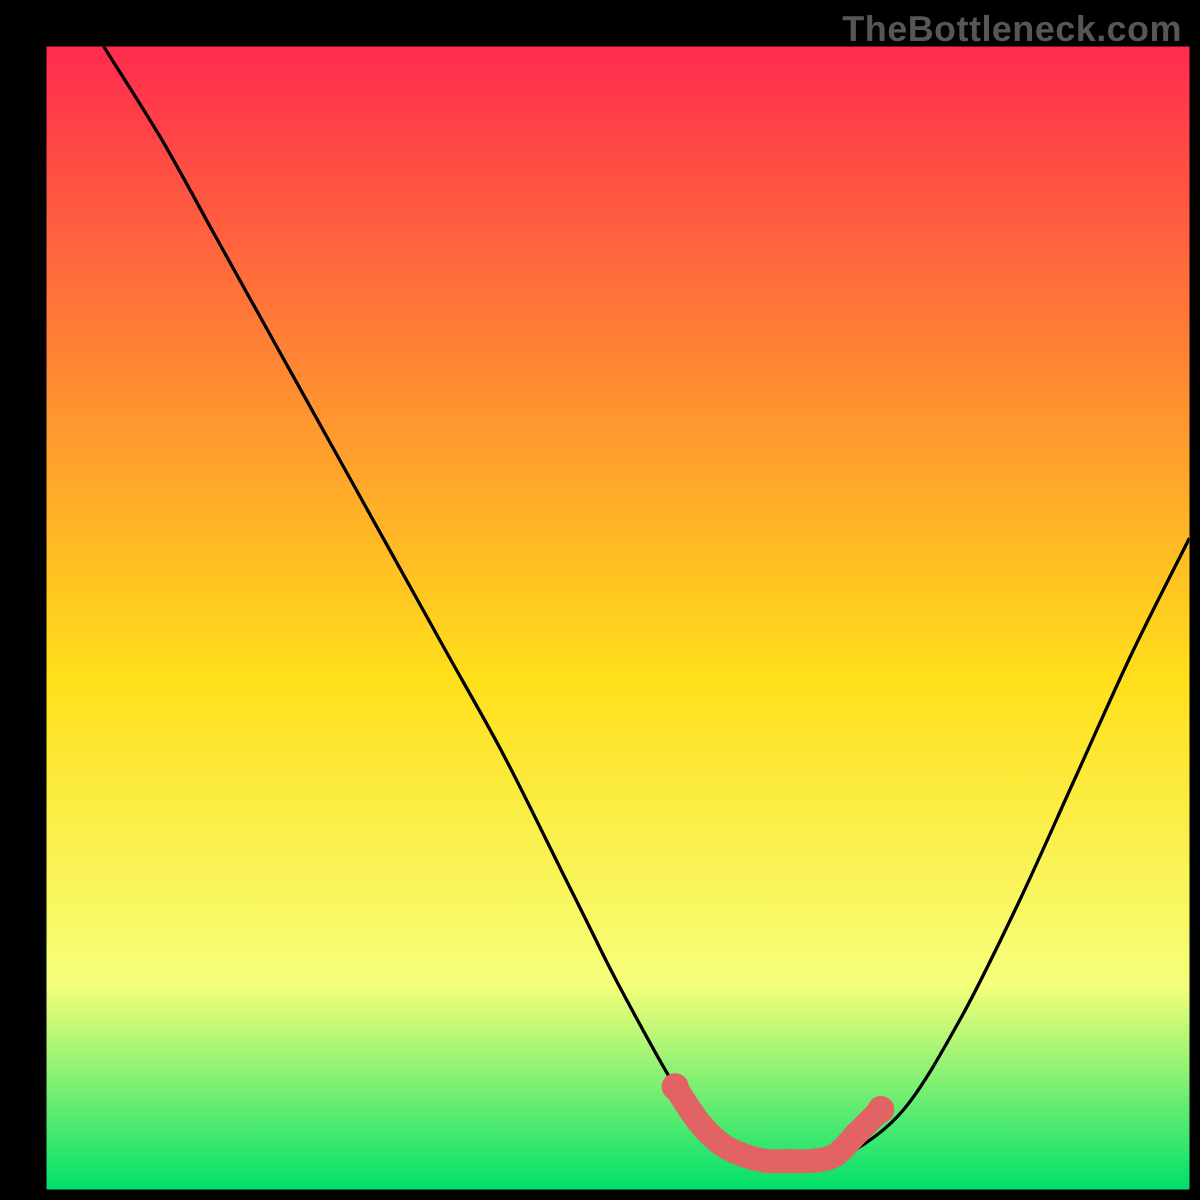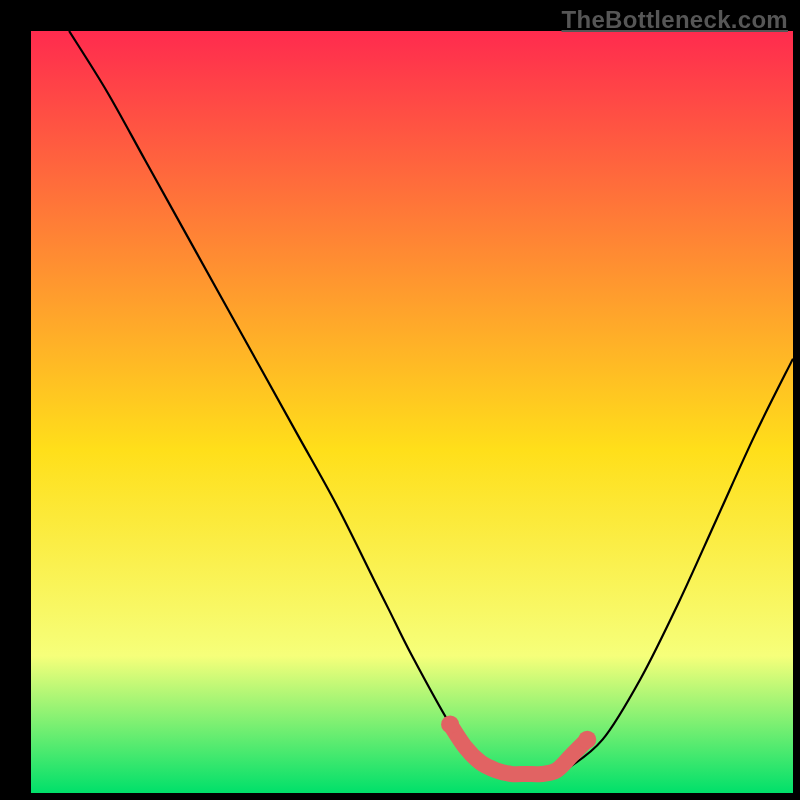--- a/index.html
+++ b/index.html
@@ -19,21 +19,20 @@
     position: absolute;
     top: 6px;
     right: 12px;
     font-family: Arial, Helvetica, sans-serif;
     font-size: 24px;
     font-weight: 600;
     color: #565656;
     letter-spacing: 0.3px;
     z-index: 10;
     user-select: none;
-    text-decoration: underline;
   }
   svg.plot {
     position: absolute;
     left: 0;
     top: 0;
   }
 </style>
 </head>
 <body>
 

